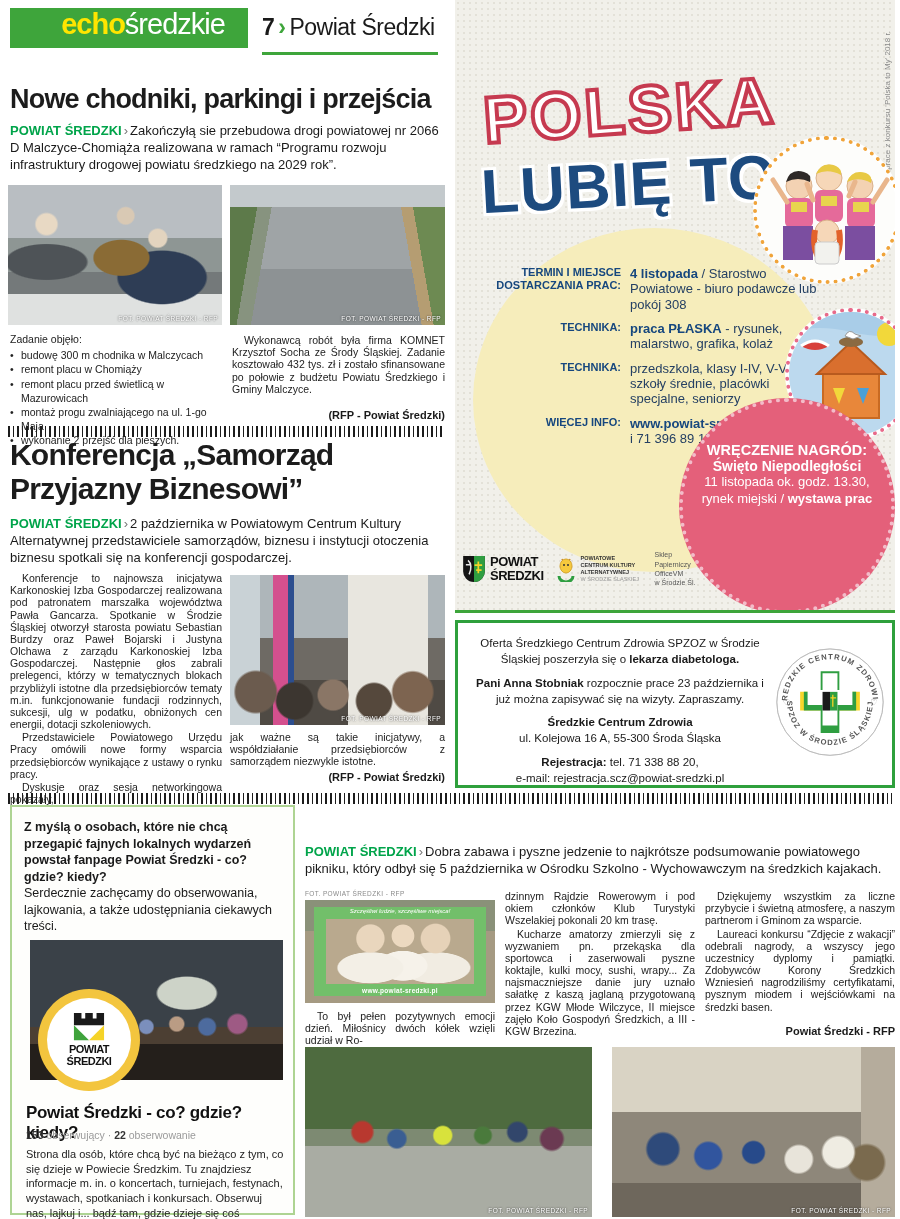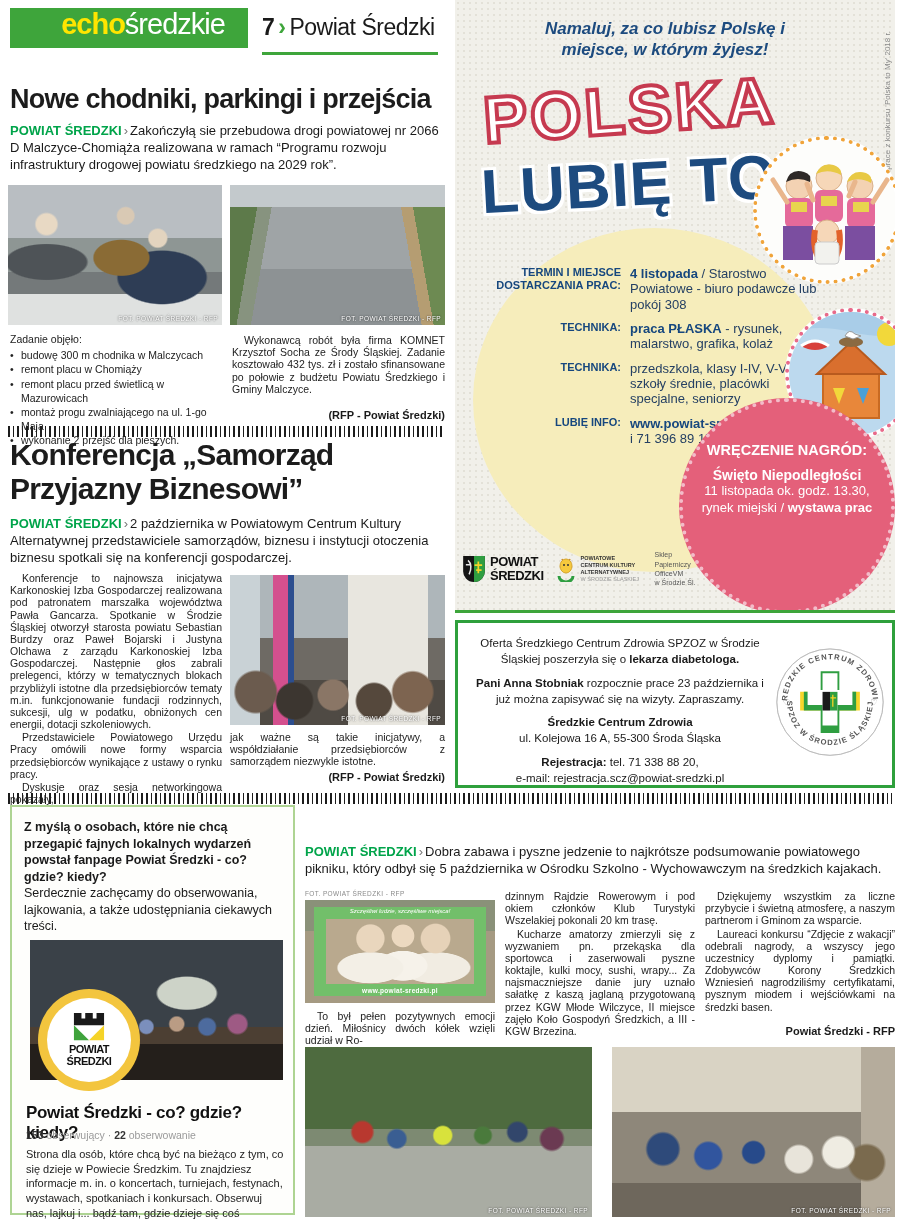--- a/index.html
+++ b/index.html
@@ -98,21 +98,21 @@
   .drawing-friends { left:298px; top:136px; width:148px; height:148px; border:4px dotted #f0a43a; }
   .drawing-house { left:330px; top:308px; width:132px; height:132px; border:4px dotted #e86a8a; }
   .poster-details { position:absolute; left:14px; top:266px; width:360px; }
   .poster-row { display:flex; gap:9px; margin-bottom:9px; }
   .poster-label { width:152px; text-align:right; color:#16477e; font-weight:700; font-size:11px;
     line-height:1.18; white-space:pre-line; flex:none; }
   .poster-value { width:195px; color:#254063; font-size:13px; line-height:1.18; }
   .poster-value .vb { font-weight:700; color:#16477e; }
   .awards-circle { position:absolute; left:224px; top:398px; width:216px; height:216px; border-radius:50%;
     background:#e4607a; border:4px dotted #f3bcc9; color:#fff; text-align:center; padding:40px 18px 0 18px; }
-  .awards-circle .h { font-weight:700; font-size:14.5px; margin-bottom:9px; }
+  .awards-circle .h { font-weight:700; font-size:14.5px; }
   .awards-circle .l1 { font-weight:700; font-size:14px; }
   .awards-circle .l2 { font-size:13px; line-height:1.3; }
   .poster-logos { position:absolute; left:8px; top:548px; display:flex; align-items:center; gap:12px; }
   .plogo { display:flex; align-items:center; gap:5px; }
   .plogo-powiat-txt { font-weight:700; font-size:13px; line-height:1.02; letter-spacing:-0.5px; color:#111; white-space:pre-line; }
   .plogo-pcka-txt { font-weight:700; font-size:5.5px; line-height:1.25; color:#333; white-space:pre-line; width:62px; }
   .plogo-pcka-sub { font-weight:400; color:#999; }
   .plogo-sklep { font-size:7px; line-height:1.3; color:#555; white-space:pre-line; }
   .green-rule { position:absolute; left:455px; top:610px; width:440px; height:3px; background:#3ea53b; }
 
@@ -244,21 +244,20 @@
   <div class="photo photo-conference">
     <span class="credit">FOT. POWIAT ŚREDZKI - RFP</span>
   </div>
   <div class="a2-caption">
     <p class="bodytxt">jak ważne są takie inicjatywy, a współdziałanie przedsiębiorców z samorządem niezwykle istotne.</p>
     <div class="byline">(RFP - Powiat Średzki)</div>
   </div>
   <div class="bars sep-2"></div>
 
   <div class="poster">
-    <div class="poster-tagline">Namaluj, za co lubisz Polskę i miejsce, w którym żyjesz!</div>
     <div class="poster-side-credit">Fot.: prace z konkursu 'Polska to My' 2018 r.</div>
     <div class="yellow-circle"></div>
     <div class="title-polska">POLSKA</div>
     <div class="title-lubieto">LUBIĘ TO!</div>
 
     <div class="drawing-circle drawing-friends">
       <svg width="140" height="140" viewBox="0 0 140 140">
         <rect width="140" height="140" fill="#fdfdfb"></rect>
         <circle cx="42" cy="46" r="13" fill="#f3d2b3" stroke="#d9b08a"></circle>
         <path d="M29,42 q4,-14 18,-10 q8,2 6,10 q-12,-6 -24,0z" fill="#2e2a28"></path>
@@ -289,21 +288,21 @@
       </div>
       <div class="poster-row">
         <div class="poster-label">TECHNIKA:</div>
         <div class="poster-value"><span class="vb">praca PŁASKA</span><span> - rysunek, malarstwo, grafika, kolaż</span></div>
       </div>
       <div class="poster-row">
         <div class="poster-label">TECHNIKA:</div>
         <div class="poster-value"><span class="vb"></span><span>przedszkola, klasy I-IV, V-VIII, szkoły średnie, placówki specjalne, seniorzy</span></div>
       </div>
       <div class="poster-row">
-        <div class="poster-label">LUBIĘ INFO:</div>
+        <div class="poster-label">WIĘCEJ INFO:</div>
         <div class="poster-value"><span class="vb">www.powiat-sredzki.pl</span><br><span>i 71 396 89 17</span></div>
       </div>
     </div>
 
     <div class="drawing-circle drawing-house">
       <svg width="124" height="124" viewBox="0 0 124 124">
         <rect width="124" height="124" fill="#bcd9ee"></rect>
         <path d="M0,20 q30,-8 62,0 q34,8 62,0 v-20 h-124z" fill="#a9cde8"></path>
         <circle cx="100" cy="22" r="12" fill="#f2d83a"></circle>
         <path d="M12,34 q14,-10 28,0 q-14,8 -28,0z" fill="#d8403a"></path>

